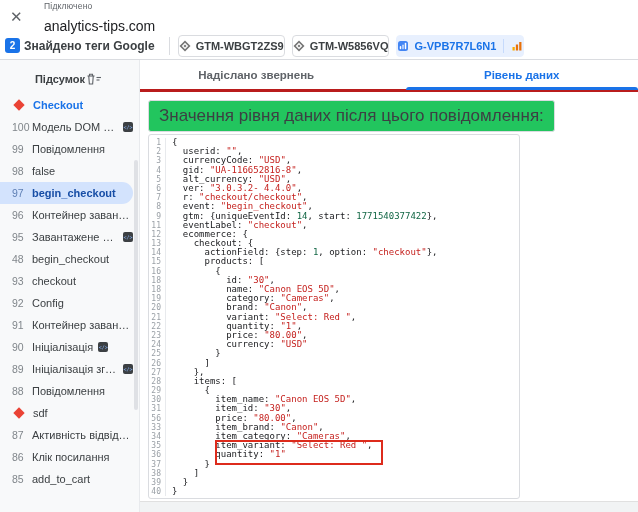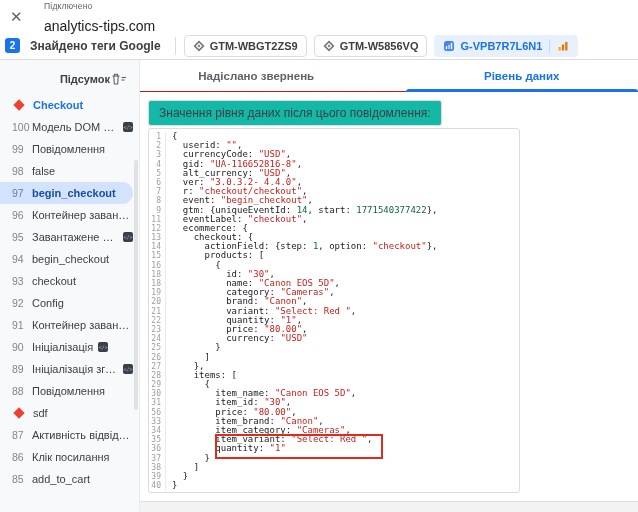--- a/index.html
+++ b/index.html
@@ -11,58 +11,58 @@
   .topbar { height:32px; display:flex; align-items:center; padding-left:10px; background:#fff; }
   .close-x { font-size:15px; color:#5f6368; width:22px; cursor:pointer; line-height:1; }
   .conn { margin-left:12px; padding-top:2px; }
   .conn .status { font-size:8.5px; color:#5f6368; letter-spacing:.2px; }
   .conn .site { font-size:14px; color:#202124; margin-top:7px; }
 
   
   .tagbar { height:28px; display:flex; align-items:center; border-bottom:1px solid #dadce0; background:#fff; }
   .count-badge { width:15px; height:15px; margin-left:5px; background:#1a73e8; color:#fff;
     border-radius:3px; font-size:10px; font-weight:bold; display:flex; align-items:center; justify-content:center; }
-  .found-label { font-size:12px; font-weight:bold; color:#3c4043; margin-left:10px; }
+  .found-label { font-size:12px; font-weight:bold; color:#3c4043; margin-left:4px; }
   .vdiv { width:1px; height:18px; background:#dadce0; margin:0 8px 0 14px; }
   .chips { display:flex; align-items:center; gap:7px; }
-  .chip { display:flex; align-items:center; gap:5px; height:22px; padding:0 8px; border:1px solid #dadce0;
+  .chip { display:flex; align-items:center; gap:5px; height:22px; padding:0 0; border:1px solid #dadce0;
     border-radius:4px; background:#fff; font-size:11px; font-weight:bold; color:#3c4043; cursor:pointer; white-space:nowrap;justify-content:flex-end; }
   .chip.selected { background:#e8f0fe; border-color:#e8f0fe; color:#1a73e8; }
   .chip .chip-div { width:1px; height:14px; background:#c6dafc; margin:0 2px; }
 
   
   .bodyrow { display:flex; height:452px; }
   .sidebar { width:140px; background:#f8f9fa; border-right:1px solid #e8eaed; position:relative; flex:none; }
-  .side-head { display:flex; align-items:center; justify-content:flex-end; padding:12px 12px 8px 10px; }
+  .side-head { display:flex; align-items:center; justify-content:center; padding:12px 12px 8px 10px; }
   .side-title { font-size:11px; color:#3c4043; font-weight:bold; }
   .trash { cursor:pointer; display:flex; }
   .evlist { }
   .evitem { display:flex; align-items:center; height:22px; padding-left:12px; margin:0 6px 0 0; cursor:pointer; }
   .evitem .num { width:20px; flex:none; font-size:10.5px; color:#80868b; }
   .evitem .lbl { font-size:11px; color:#3c4043; white-space:nowrap; overflow:hidden; text-overflow:ellipsis; }
   .evitem.link .lbl { color:#1a73e8; font-weight:bold; }
   .evitem.selected { background:#d3e3fd; border-radius:0 14px 14px 0; }
   .evitem.selected .lbl { color:#174ea6; font-weight:bold; }
   .evitem.selected .num { color:#5e7fb4; }
   .diamond { width:8px; height:8px; background:#ea4335; transform:rotate(45deg); margin:0 10px 0 3px; flex:none; }
   .mini-badge { width:10px; height:10px; background:#3c4043; border-radius:2px; margin-left:5px; flex:none;
     color:#8ab4f8; font-size:5px; display:flex; align-items:center; justify-content:center; font-family:"DejaVu Sans Mono",monospace; }
   .side-scroll { position:absolute; right:1px; top:100px; width:4px; height:250px; background:#dfe1e5; border-radius:2px; }
 
   
   .main { flex:1; background:#fff; display:flex; flex-direction:column; position:relative; }
-  .tabs { display:flex; height:32px; border-bottom:1px solid #b91c1c; flex:none;gap:33px; }
+  .tabs { display:flex; height:32px; border-bottom:3px solid #b91c1c; flex:none;gap:33px; }
   .tab { width:50%; display:flex; align-items:center; justify-content:center; font-size:11.5px; font-weight:bold;
     color:#5f6368; cursor:pointer; position:relative; }
   .tab.active { color:#1a73e8; }
   .tab.active::after { content:""; position:absolute; left:0; right:0; bottom:-1px; height:3px; background:#1a73e8; border-radius:3px 3px 0 0; }
 
   .content { padding:8px 0 0 8px; position:relative; flex:1; }
   .dl-heading { display:inline-block; border:1px solid #dadce0; border-radius:3px; padding:5px 10px;
-    font-size:12px; color:#3c4043; background:#14b8a6; margin-bottom:2px; }
+    font-size:17px; color:#3c4043; background:#22c55e; margin-bottom:2px; }
   .codeblock { position:relative; width:372px; border:1px solid #dadce0; border-radius:3px;
     font-family:"DejaVu Sans Mono",monospace; font-size:9px; padding:3px 0 2px 0; background:#fff; }
   .cl { display:flex; height:9.2px; line-height:9.2px; white-space:pre; }
   .ln { width:17px; flex:none; text-align:right; padding-right:4px; margin-right:6px; border-right:1px solid #e8eaed;
     color:#9aa0a6; font-size:8px; }
   .ct { color:#202124; }
   .str { color:#c5221f; }
   .num { color:#116644; }
   .red-box { position:absolute; border:2px solid #dd2b1c; background:transparent; pointer-events:none; }
   .bottom-strip { position:absolute; left:0; right:0; bottom:0; height:11px; background:#f1f3f4; border-top:1px solid #e0e0e0; }
@@ -159,21 +159,21 @@
           <div class="evitem">
             <span class="num">96</span>
             <span class="lbl">Контейнер завантажен...</span>
           </div>
           <div class="evitem">
             <span class="num">95</span>
             <span class="lbl">Завантажене вікно</span>
             <span class="mini-badge">&lt;/&gt;</span>
           </div>
           <div class="evitem">
-            <span class="num">94</span>
+            <span class="num">48</span>
             <span class="lbl">begin_checkout</span>
           </div>
           <div class="evitem">
             <span class="num">93</span>
             <span class="lbl">checkout</span>
           </div>
           <div class="evitem">
             <span class="num">92</span>
             <span class="lbl">Config</span>
           </div>

